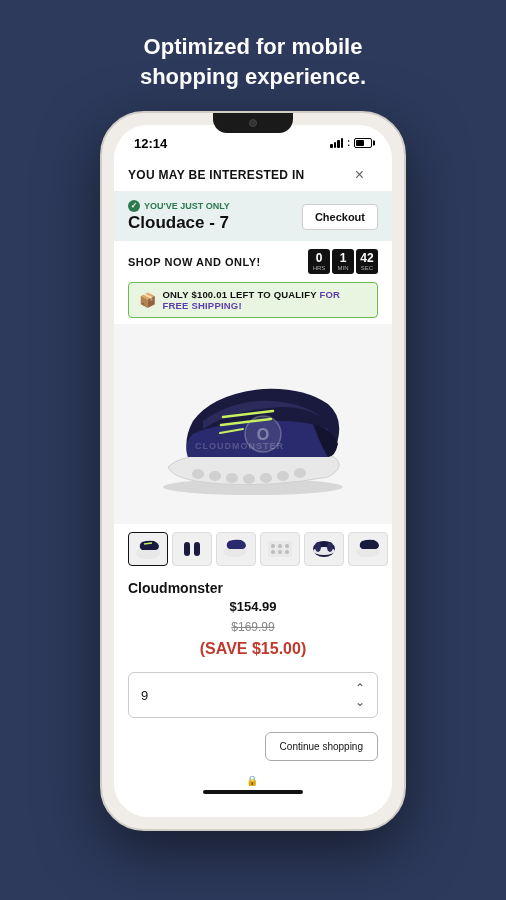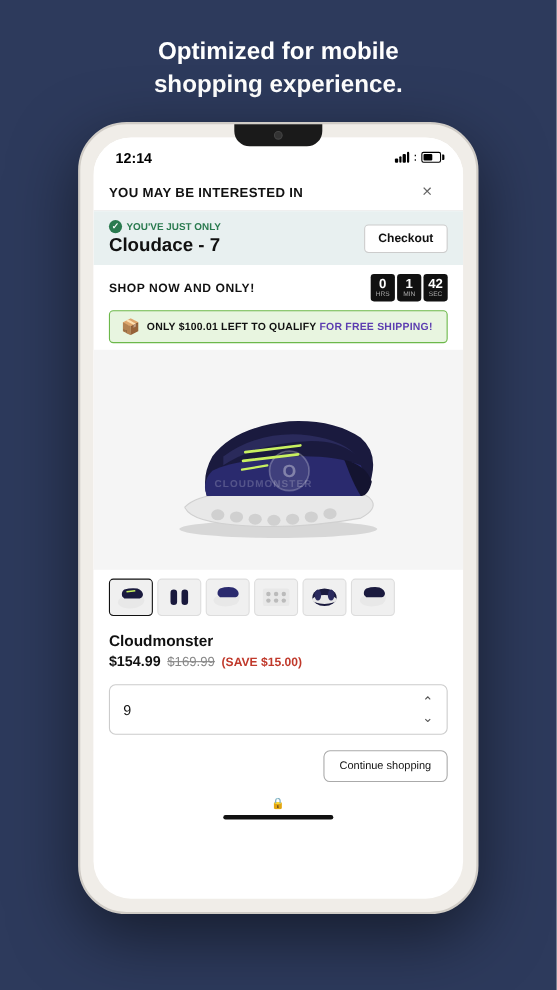--- a/index.html
+++ b/index.html
@@ -21,21 +21,21 @@
       font-size: 22px;
       font-weight: 700;
       text-align: center;
       margin-top: 32px;
       line-height: 1.35;
       padding: 0 40px;
     }
 
     .phone-wrapper {
       margin-top: 20px;
-      width: 364px;
+      width: 306px;
       height: 720px;
       background: #f0ede8;
       border-radius: 44px;
       box-shadow: 0 20px 60px rgba(0,0,0,0.5);
       padding: 12px;
       position: relative;
       border: 2px solid #d0ccc6;
     }
 
     
@@ -312,39 +312,40 @@
 
     .product-name {
       font-size: 14px;
       font-weight: 600;
       color: #111;
       margin-bottom: 3px;
     }
 
     .price-row {
       display: flex;
-      align-items: flex-end;
+      align-items: center;
       gap: 6px;
       margin-bottom: 8px;
+      flex-direction: column;
     }
 
     .price-current {
       font-size: 13px;
       font-weight: 700;
       color: #111;
     }
 
     .price-original {
       font-size: 12px;
       color: #888;
       text-decoration: line-through;
     }
 
     .price-save {
-      font-size: 11px;
+      font-size: 16px;
       color: #c0392b;
       font-weight: 600;
     }
 
     
     .size-selector {
       border: 1px solid #ccc;
       border-radius: 6px;
       padding: 8px 12px;
       display: flex;

